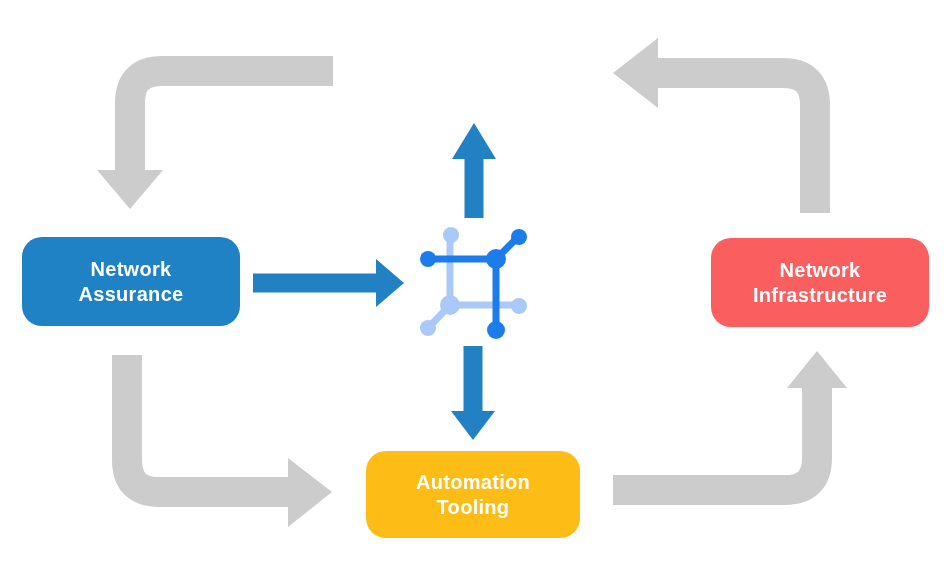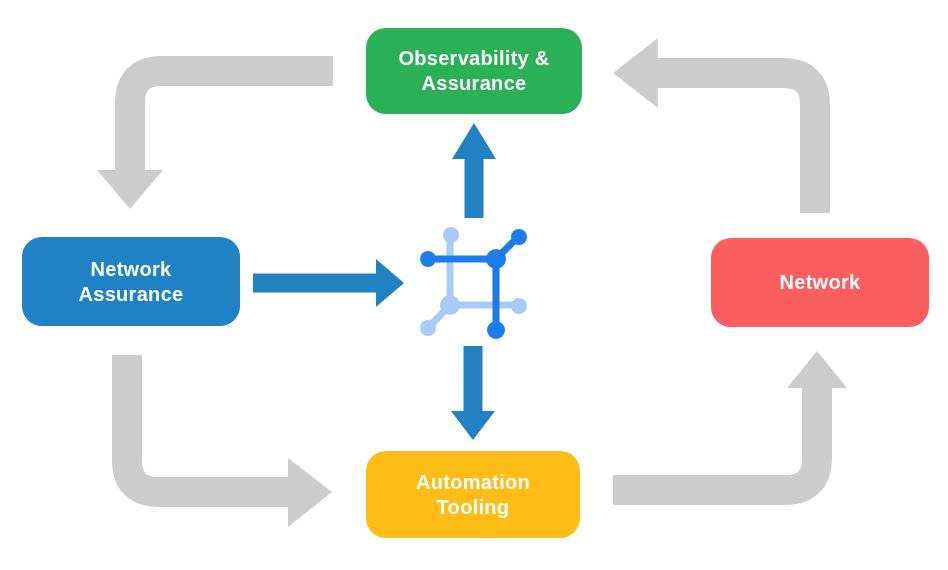--- a/index.html
+++ b/index.html
@@ -123,32 +123,29 @@
       <line class="ic-line-bright" x1="428" y1="259" x2="496" y2="259"></line>
       <line class="ic-line-bright" x1="496" y1="259" x2="496" y2="330"></line>
       <line class="ic-line-bright" x1="496" y1="259" x2="516" y2="239"></line>
       <circle class="ic-dot-bright" cx="428" cy="259" r="8"></circle>
       <circle class="ic-dot-bright" cx="496" cy="330" r="9"></circle>
       <circle class="ic-dot-bright" cx="519" cy="237" r="8"></circle>
       <circle class="ic-dot-bright" cx="496" cy="259" r="10"></circle>
     </g>
   </svg>
 
-  <div class="node node-observability" style="background: rgb(42, 177, 88);">
-    <span>Observability &amp;</span>
-    <span>Assurance</span>
-  </div>
 
   <div class="node node-operations" style="background: rgb(31, 130, 196);">
     <span>Network</span>
     <span>Assurance</span>
   </div>
 
   <div class="node node-infrastructure" style="background: rgb(251, 94, 95);">
     <span>Network</span>
+    <span>Infrastructure</span>
   </div>
 
   <div class="node node-automation" style="background: rgb(253, 189, 22);">
     <span>Automation</span>
     <span>Tooling</span>
   </div>
 
 </div>
 
 </body></html>

